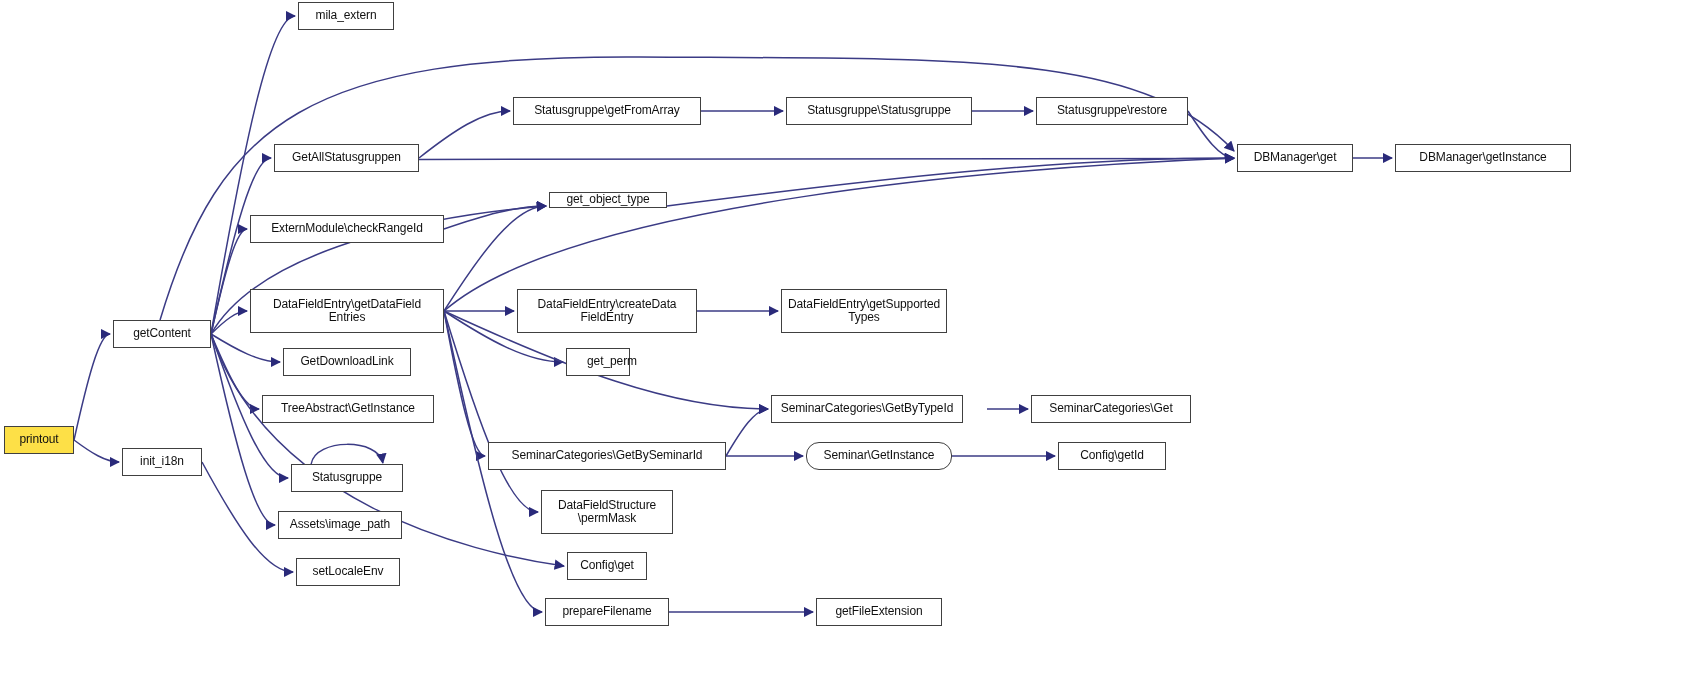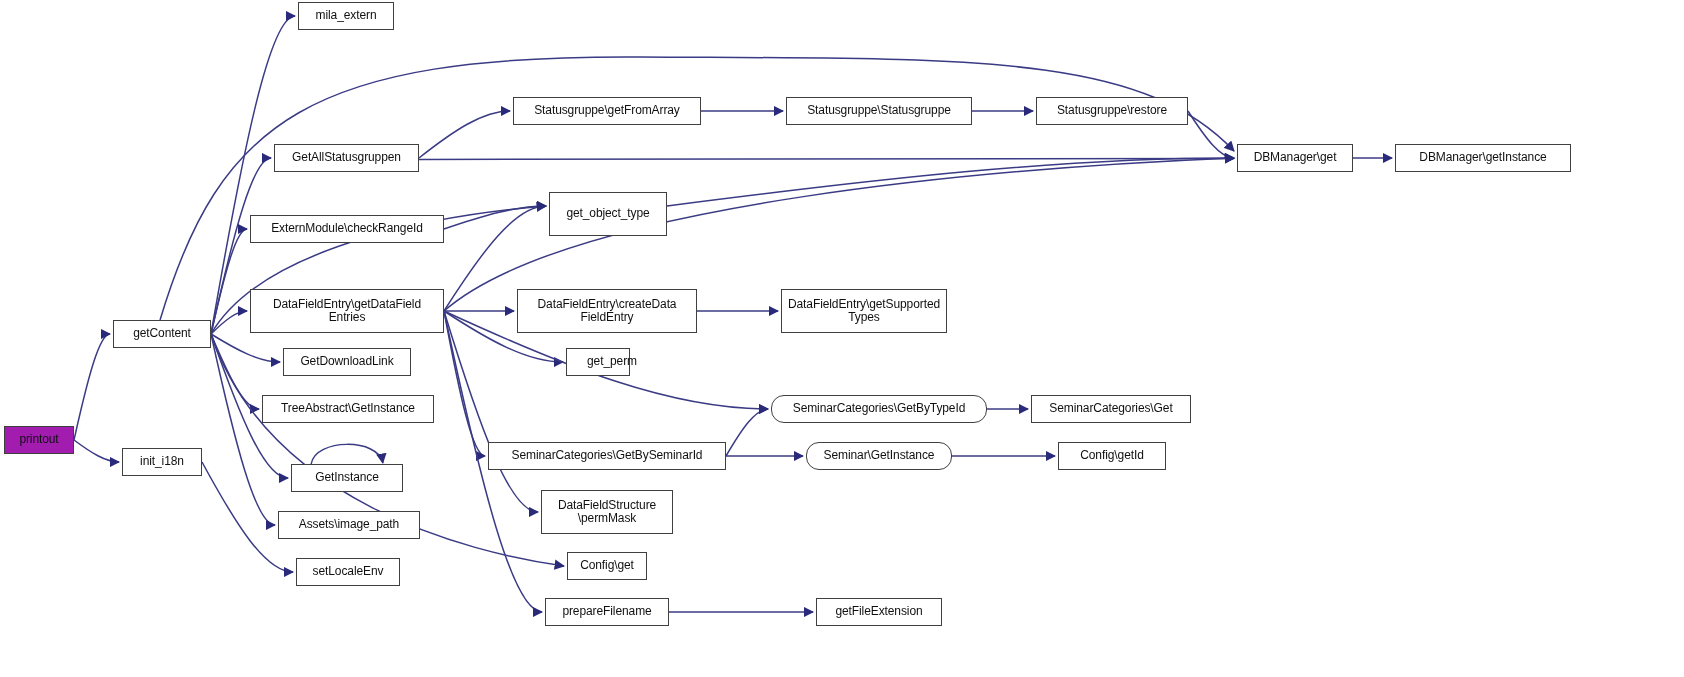--- a/index.html
+++ b/index.html
@@ -36,21 +36,21 @@
     line-height: 1.12;
     display: flex;
     align-items: center;
     justify-content: center;
     text-align: center;
     white-space: pre-line;
     letter-spacing: -0.1px;
     z-index: 2;
   }
   .node.highlight {
-    background: #a21caf;
+    background: #fde047;
     border-color: #404040;
   }
   .node-label {
     display: block;
     padding: 0 4px;
     white-space: pre-line;
   }
 </style>
 </head>
 <body>
@@ -106,35 +106,35 @@
       <div class="node highlight" style="left: 4px; top: 426px; width: 70px; height: 28px;"><span class="node-label">printout</span></div>
       <div class="node" style="left: 113px; top: 320px; width: 98px; height: 28px;"><span class="node-label">getContent</span></div>
       <div class="node" style="left: 122px; top: 448px; width: 80px; height: 28px;"><span class="node-label">init_i18n</span></div>
       <div class="node" style="left: 298px; top: 2px; width: 96px; height: 28px;"><span class="node-label">mila_extern</span></div>
       <div class="node" style="left: 274px; top: 144px; width: 145px; height: 28px;"><span class="node-label">GetAllStatusgruppen</span></div>
       <div class="node" style="left: 250px; top: 215px; width: 194px; height: 28px;"><span class="node-label">ExternModule\checkRangeId</span></div>
       <div class="node" style="left: 250px; top: 289px; width: 194px; height: 44px;"><span class="node-label">DataFieldEntry\getDataField
 Entries</span></div>
       <div class="node" style="left: 283px; top: 348px; width: 128px; height: 28px;"><span class="node-label">GetDownloadLink</span></div>
       <div class="node" style="left: 262px; top: 395px; width: 172px; height: 28px;"><span class="node-label">TreeAbstract\GetInstance</span></div>
-      <div class="node" style="left: 291px; top: 464px; width: 112px; height: 28px;"><span class="node-label">GetInstance</span></div>
-      <div class="node" style="left: 278px; top: 511px; width: 142px; height: 28px;"><span class="node-label">Assets\image_path</span></div>
+      <div class="node" style="left: 291px; top: 464px; width: 112px; height: 28px;"><span class="node-label">Statusgruppe</span></div>
+      <div class="node" style="left: 278px; top: 511px; width: 124px; height: 28px;"><span class="node-label">Assets\image_path</span></div>
       <div class="node" style="left: 296px; top: 558px; width: 104px; height: 28px;"><span class="node-label">setLocaleEnv</span></div>
       <div class="node" style="left: 513px; top: 97px; width: 188px; height: 28px;"><span class="node-label">Statusgruppe\getFromArray</span></div>
       <div class="node" style="left: 786px; top: 97px; width: 186px; height: 28px;"><span class="node-label">Statusgruppe\Statusgruppe</span></div>
       <div class="node" style="left: 1036px; top: 97px; width: 152px; height: 28px;"><span class="node-label">Statusgruppe\restore</span></div>
       <div class="node" style="left: 1237px; top: 144px; width: 116px; height: 28px;"><span class="node-label">DBManager\get</span></div>
       <div class="node" style="left: 1395px; top: 144px; width: 176px; height: 28px;"><span class="node-label">DBManager\getInstance</span></div>
-      <div class="node" style="left: 549px; top: 192px; width: 118px; height: 44px;"><span class="node-label">get_object_type</span></div>
+      <div class="node" style="left: 549px; top: 192px; width: 118px; height: 16px;"><span class="node-label">get_object_type</span></div>
       <div class="node" style="left: 517px; top: 289px; width: 180px; height: 44px;"><span class="node-label">DataFieldEntry\createData
 FieldEntry</span></div>
       <div class="node" style="left: 781px; top: 289px; width: 166px; height: 44px;"><span class="node-label">DataFieldEntry\getSupported
 Types</span></div>
       <div class="node" style="left: 566px; top: 348px; width: 64px; height: 28px; padding-left: 28px;"><span class="node-label">get_perm</span></div>
-      <div class="node" style="left: 771px; top: 395px; width: 216px; height: 28px; border-radius: 13px;"><span class="node-label">SeminarCategories\GetByTypeId</span></div>
+      <div class="node" style="left: 771px; top: 395px; width: 192px; height: 28px;"><span class="node-label">SeminarCategories\GetByTypeId</span></div>
       <div class="node" style="left: 1031px; top: 395px; width: 160px; height: 28px;"><span class="node-label">SeminarCategories\Get</span></div>
       <div class="node" style="left: 488px; top: 442px; width: 238px; height: 28px;"><span class="node-label">SeminarCategories\GetBySeminarId</span></div>
       <div class="node" style="left: 806px; top: 442px; width: 146px; height: 28px; border-radius: 13px;"><span class="node-label">Seminar\GetInstance</span></div>
       <div class="node" style="left: 1058px; top: 442px; width: 108px; height: 28px;"><span class="node-label">Config\getId</span></div>
       <div class="node" style="left: 541px; top: 490px; width: 132px; height: 44px;"><span class="node-label">DataFieldStructure
 \permMask</span></div>
       <div class="node" style="left: 567px; top: 552px; width: 80px; height: 28px;"><span class="node-label">Config\get</span></div>
       <div class="node" style="left: 545px; top: 598px; width: 124px; height: 28px;"><span class="node-label">prepareFilename</span></div>
       <div class="node" style="left: 816px; top: 598px; width: 126px; height: 28px;"><span class="node-label">getFileExtension</span></div>
     </div>

